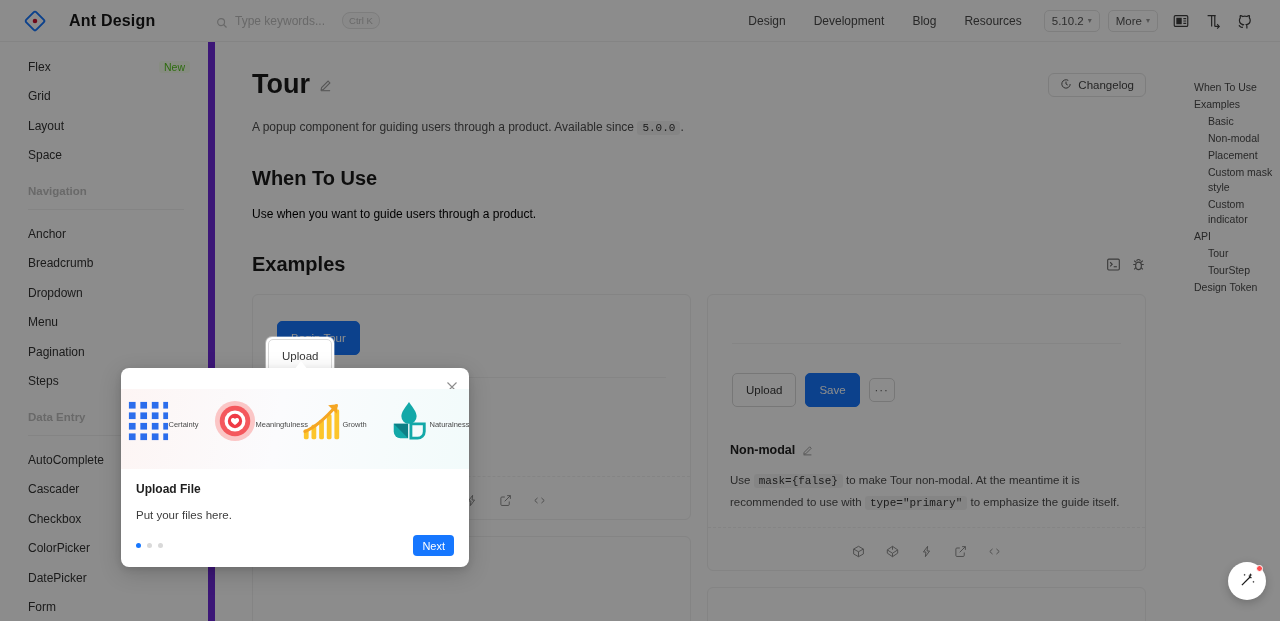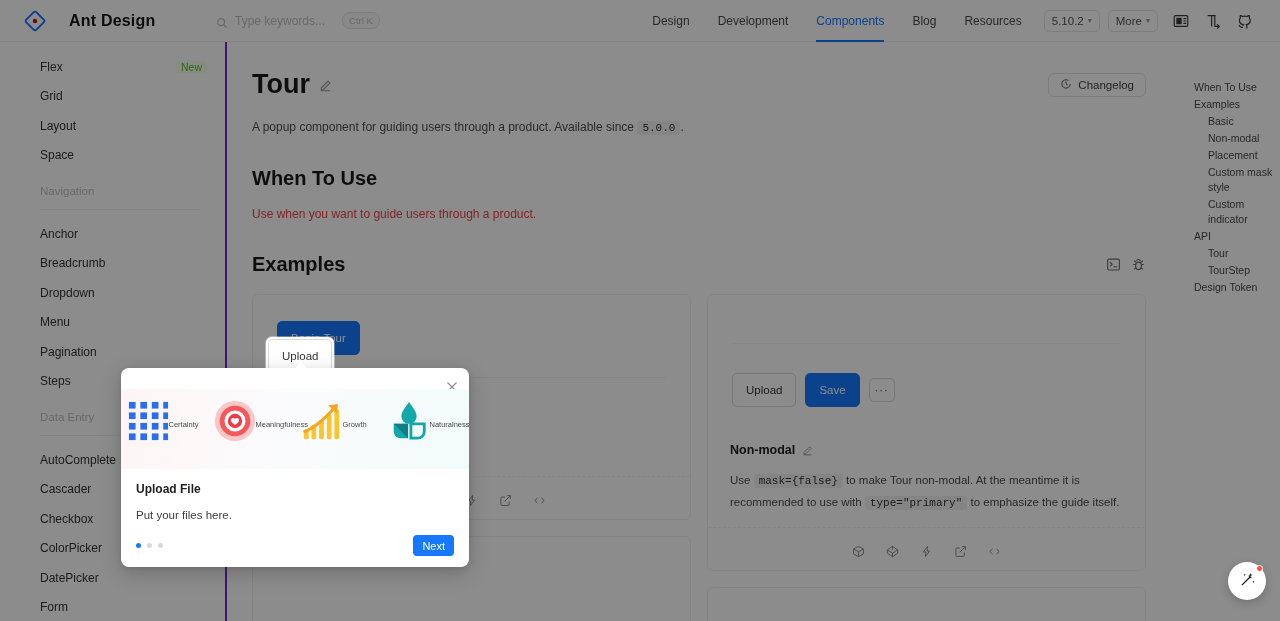--- a/index.html
+++ b/index.html
@@ -52,37 +52,37 @@
     display:flex; align-items:center; gap:4px;
     font-size:11.5px; color:#555;
     border:1px solid #e6e6e6; border-radius:5px;
     height:22px; padding:0 7px; margin-left:8px; cursor:pointer;
   }
   .sel .cv { font-size:8px; color:#9a9a9a; }
   .hicon { width:18px; height:18px; margin-left:14px; color:#3c3c3c; cursor:pointer; }
 
   
   #sidebar {
-    position:absolute; top:42px; left:16px; width:211px; height:579px;
-    background:#fff; border-right:2px solid #6d28d9;
+    position:absolute; top:42px; left:4px; width:211px; height:579px;
+    background:#fff; border-right:7px solid #6d28d9;
     overflow:hidden; z-index:4;
   }
   .side-item {
     display:flex; align-items:center; height:29.5px;
     padding-left:24px; padding-right:18px;
     font-size:12px; color:#333; cursor:pointer;
   }
   .side-item .badge-new {
     margin-left:auto; font-size:10.5px; color:#52c41a;
     background:#f6ffed; border-radius:3px; padding:0px 5px;
   }
   .side-group {
     padding-left:24px; padding-right:18px;
     font-size:11.5px; color:#bfbfbf; height:26px;
-    display:flex; align-items:center;
+    display:flex; align-items:center;font-weight:bold;
   }
   .side-div { margin:5px 24px 9px 24px; height:1px; background:#f0f0f0; }
 
   
   #main {
     position:absolute; top:42px; left:211px; width:975px; height:579px;
     background:#fff; overflow:hidden; z-index:3;
   }
   .inner { padding:26px 40px 0 41px; position:relative; }
   .title-row { display:flex; align-items:flex-start; }
@@ -98,21 +98,21 @@
   .changelog-btn svg { width:12px; height:12px; }
   p.lead { margin-top:17px; font-size:12px; color:#4d4d4d; line-height:20px; }
   code.inline {
     font-family:"Liberation Mono", monospace; font-size:11px;
     background:#f3f3f3; border-radius:3px; padding:1px 5px; color:#333;
   }
   h2.sec { font-size:20px; font-weight:600; color:#1b1b1b; margin-top:29px; }
   .sec-row { display:flex; align-items:center; }
   .sec-row .tools { margin-left:auto; display:flex; gap:10px; align-items:center; }
   .tool-icon { width:15px; height:15px; color:#6b6b6b; cursor:pointer; }
-  p.sub { margin-top:14px; font-size:12px; color:#ef4444; line-height:20px; }
+  p.sub { margin-top:14px; font-size:12px; color:#000000; line-height:20px; }
 
   
   .grid { display:flex; gap:16px; margin-top:18px; }
   .col { width:447px; display:flex; flex-direction:column; gap:16px; }
   .card {
     border:1px solid #f0f0f0; border-radius:6px; background:#fff;
   }
   .card-demo { padding:26px 24px 22px 24px; }
   .card-body { padding:18px 22px 0 22px; }
   .card-title {
@@ -225,21 +225,20 @@
             <path d="M10.3 10.3 L14 14"></path>
         </svg>
       </span>
       <span class="search-ph">Type keywords...</span>
       <span class="kbd">Ctrl K</span>
     </div>
 
     <div class="nav">
       <div class="nav-item">Design</div>
       <div class="nav-item">Development</div>
-      <div class="nav-item active">Components</div>
       <div class="nav-item">Blog</div>
       <div class="nav-item">Resources</div>
 
       <div class="sel">
         <span>5.10.2</span>
         <span class="cv">▾</span>
       </div>
       <div class="sel">
         <span>More</span>
         <span class="cv">▾</span>

